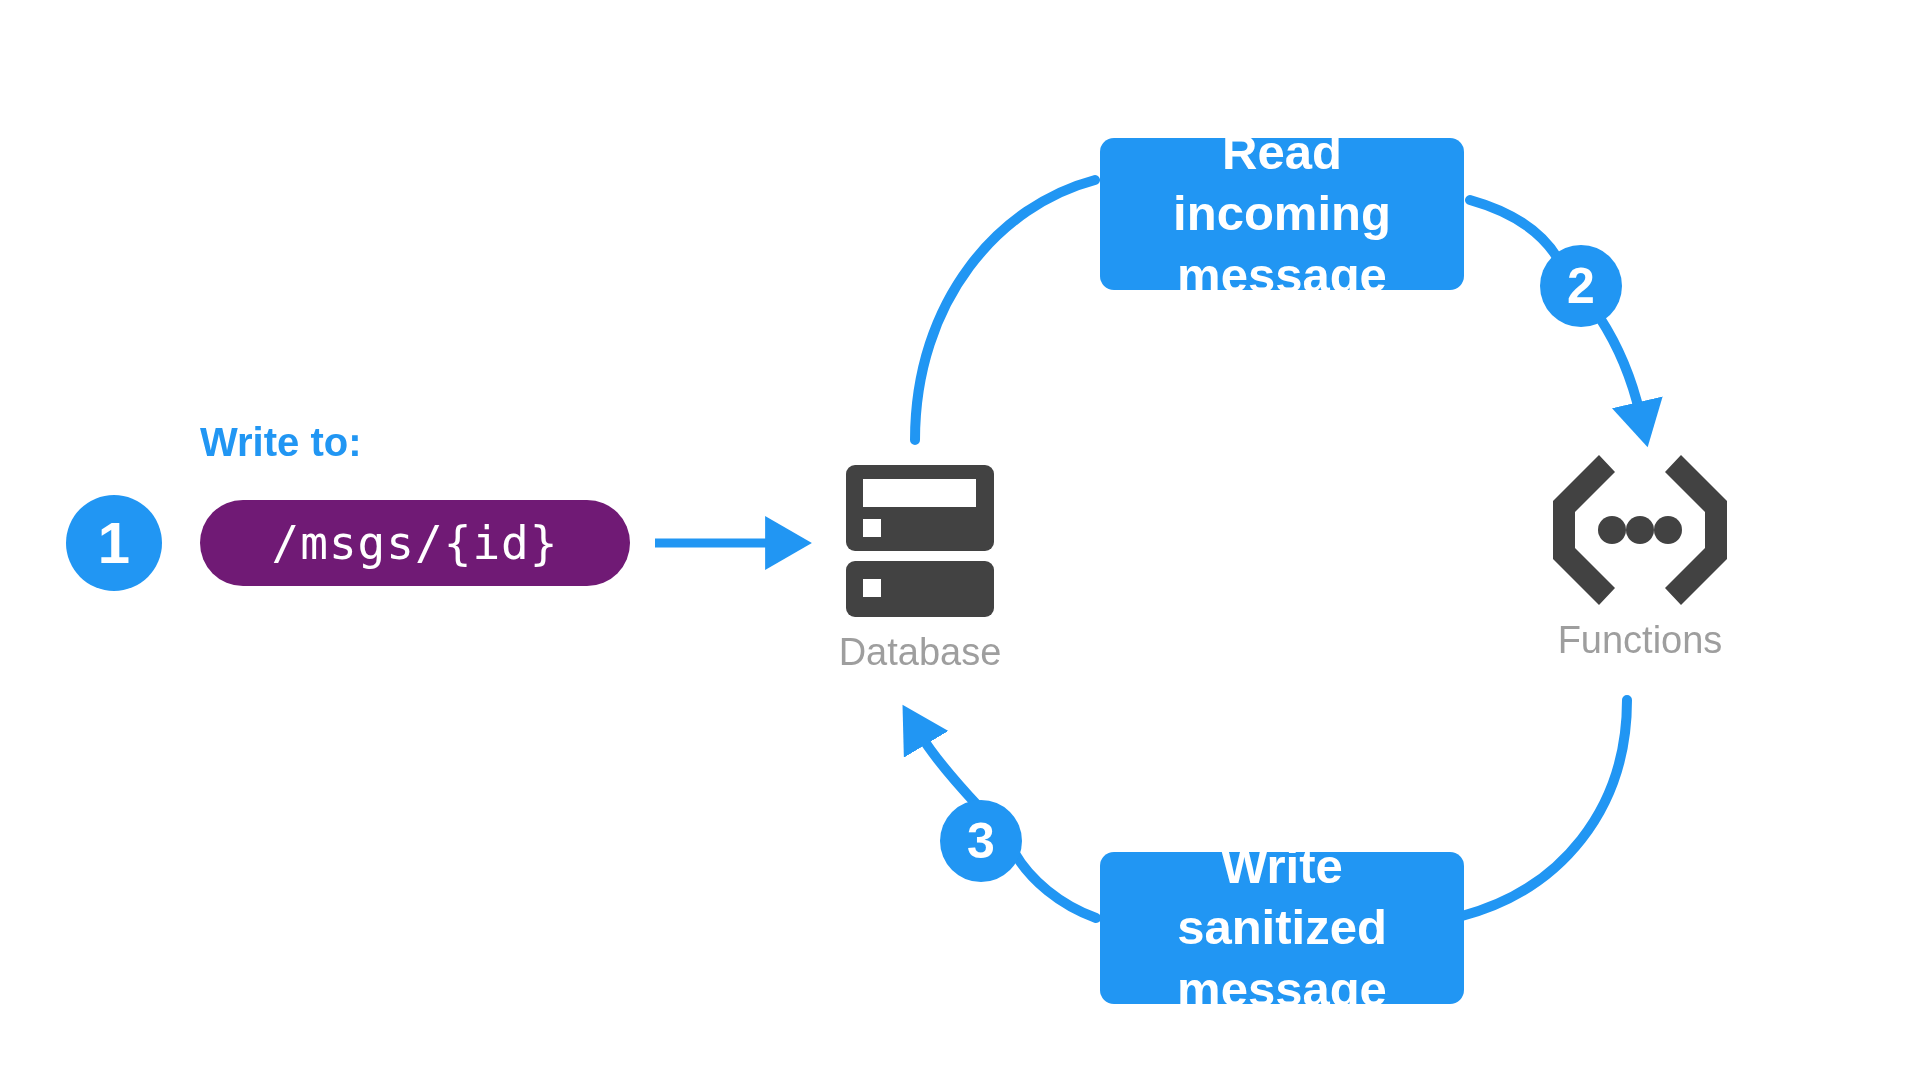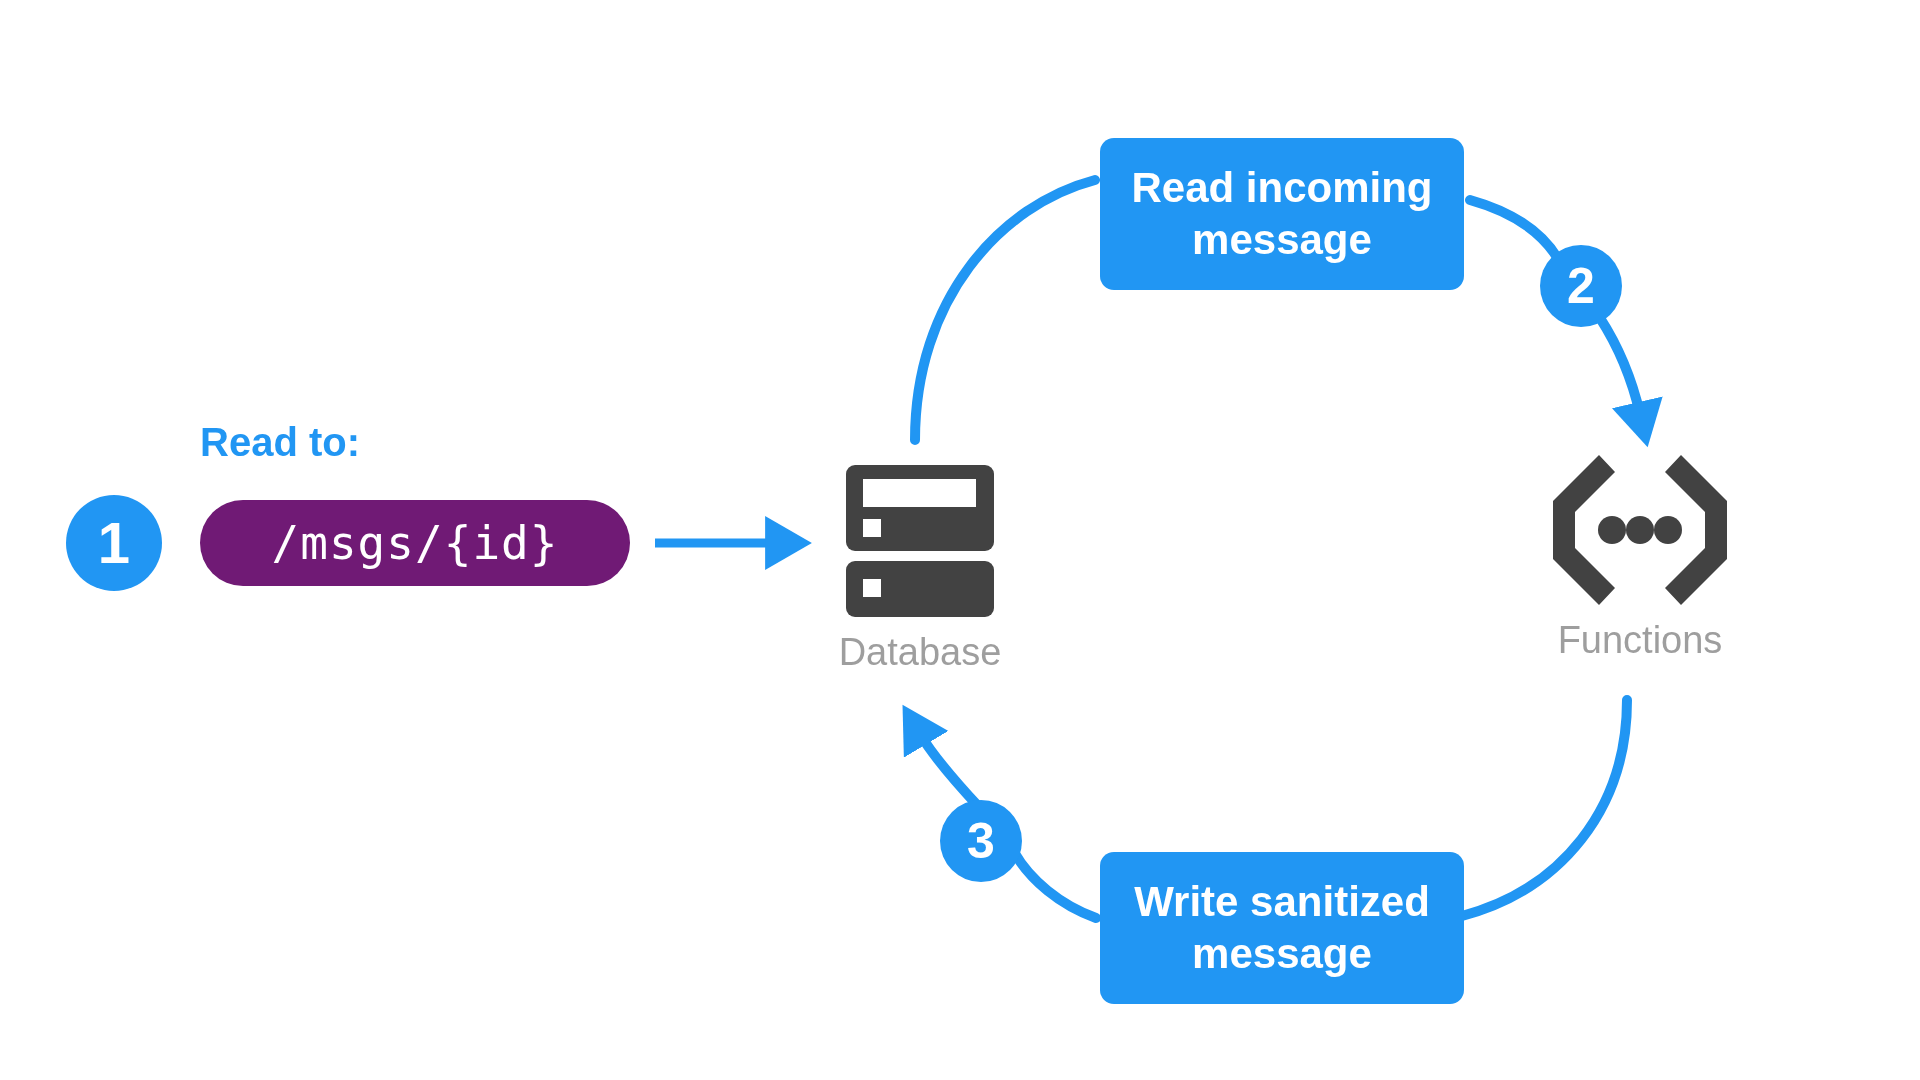--- a/index.html
+++ b/index.html
@@ -82,21 +82,21 @@
   
   .action-box {
     position: absolute;
     background: #2196f3;
     border-radius: 14px;
     color: #ffffff;
     display: flex;
     align-items: center;
     justify-content: center;
     text-align: center;
-    font-size: 42px;
+    font-size: 49px;
     font-weight: bold;
     line-height: 1.25;
     padding: 12px 18px;
     box-sizing: border-box;
     z-index: 5;
   }
   #box-read  { left: 1100px; top: 138px; width: 364px; height: 152px; }
   #box-write { left: 1100px; top: 852px; width: 364px; height: 152px; }
 
   
@@ -154,21 +154,21 @@
     <g>
       <path d="M 1096 918 C 1060 905 1030 880 1014 852" fill="none" stroke="#2196f3" stroke-width="10" stroke-linecap="round"></path>
       <path d="M 978 806 C 952 778 932 754 920 734" fill="none" stroke="#2196f3" stroke-width="10" stroke-linecap="round" marker-end="url(#arrowCurve)"></path>
     </g>
   </svg>
 
   <div class="step-badge s1">
     <span>1</span>
   </div>
 
-  <div id="write-to-label">Read to:</div>
+  <div id="write-to-label">Write to:</div>
 
   <div id="path-pill">
     <span>/msgs/{id}</span>
   </div>
 
   <div class="node" id="node-functions">
     <svg class="node-icon" width="186" height="150" viewBox="0 0 186 150" xmlns="http://www.w3.org/2000/svg">
 
       <path d="M 52 0 L 68 17 L 28 57 L 28 93 L 68 133 L 52 150 L 6 104 L 6 46 Z" fill="#424242"></path>
 

